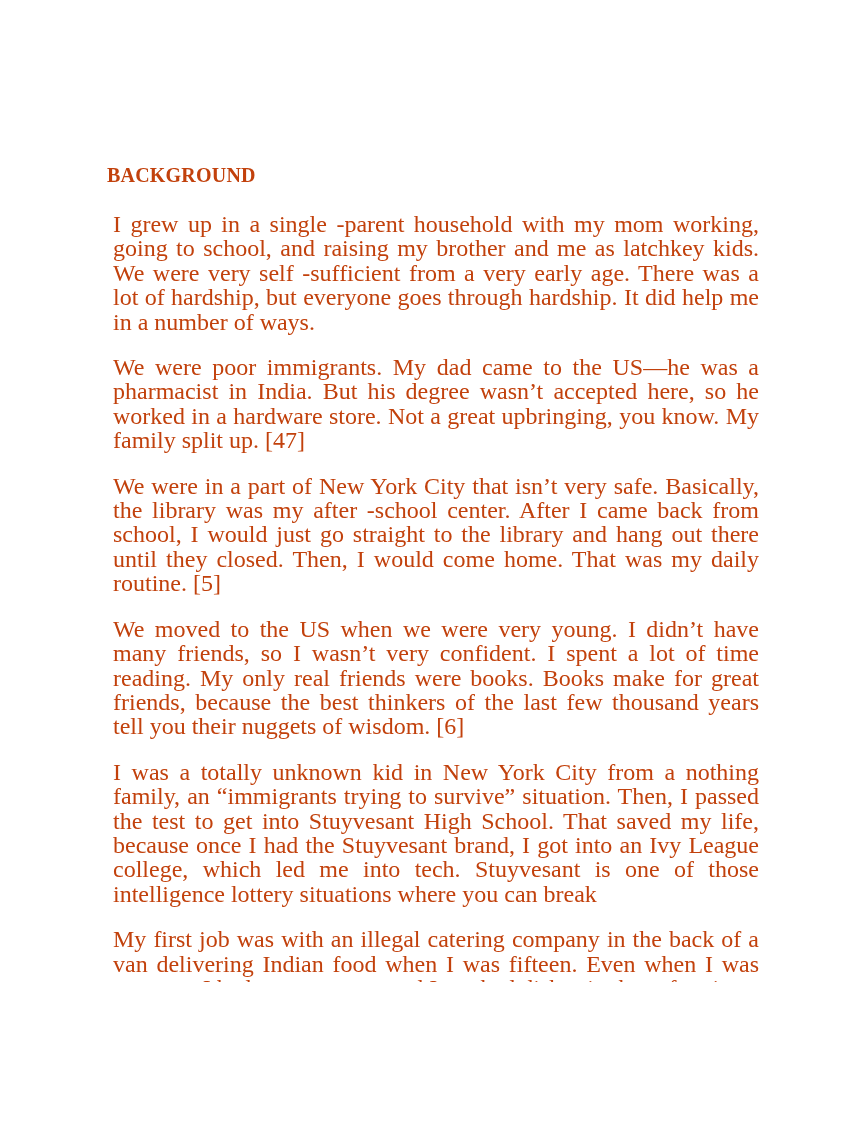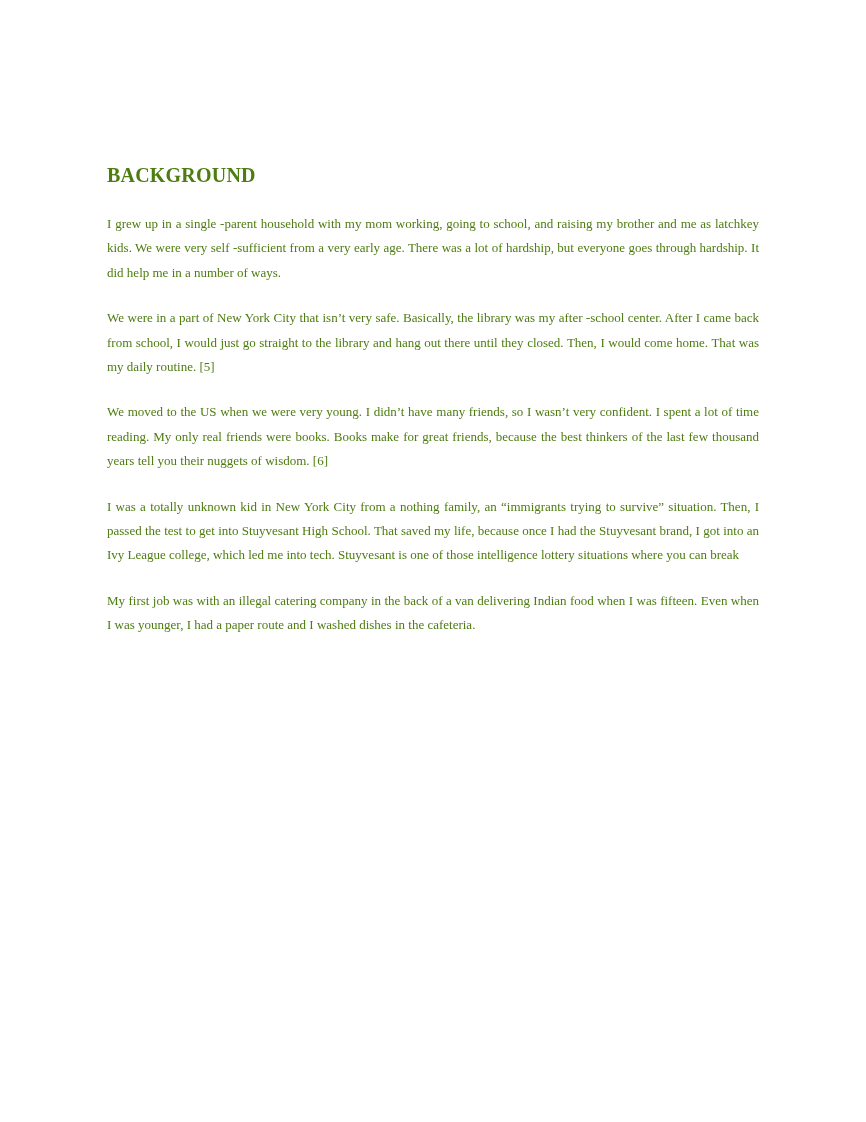--- a/index.html
+++ b/index.html
@@ -7,50 +7,51 @@
     padding: 0;
     background: #ffffff;
   }
   .page {
     position: relative;
     width: 866px;
     height: 982px;
     background: #ffffff;
     overflow: hidden;
     font-family: "Liberation Serif", "DejaVu Serif", serif;
-    color: #4d7c0f;
+    color: #c2410c;
   }
   .content {
     position: absolute;
     left: 107px;
     top: 163px;
     width: 652px;
   }
   .heading {
     font-size: 20px;
     line-height: 24px;
     font-weight: bold;
     margin: 0 0 25px 0;
     letter-spacing: 0.2px;
   }
   .para {
-    font-size: 13px;
+    font-size: 24px;
     line-height: 24.4px;
     text-align: justify;
-    margin: 0 0 21px 0;
+    margin: 0 0 21px 6px;
   }
   .para:last-child {
     margin-bottom: 0;
   }
 </style>
 </head>
 <body>
 
 <div class="page">
   <div class="content">
     <h1 class="heading">BACKGROUND</h1>
     <p class="para">I grew up in a single -parent household with my mom working, going to school, and raising my brother and me as latchkey kids. We were very self -sufficient from a very early age. There was a lot of hardship, but everyone goes through hardship. It did help me in a number of ways.</p>
+    <p class="para">We were poor immigrants. My dad came to the US—he was a pharmacist in India. But his degree wasn’t accepted here, so he worked in a hardware store. Not a great upbringing, you know. My family split up. [47]</p>
     <p class="para">We were in a part of New York City that isn’t very safe. Basically, the library was my after -school center. After I came back from school, I would just go straight to the library and hang out there until they closed. Then, I would come home. That was my daily routine. [5]</p>
     <p class="para">We moved to the US when we were very young. I didn’t have many friends, so I wasn’t very confident. I spent a lot of time reading. My only real friends were books. Books make for great friends, because the best thinkers of the last few thousand years tell you their nuggets of wisdom. [6]</p>
     <p class="para">I was a totally unknown kid in New York City from a nothing family, an “immigrants trying to survive” situation. Then, I passed the test to get into Stuyvesant High School. That saved my life, because once I had the Stuyvesant brand, I got into an Ivy League college, which led me into tech. Stuyvesant is one of those intelligence lottery situations where you can break</p>
     <p class="para">My first job was with an illegal catering company in the back of a van delivering Indian food when I was fifteen. Even when I was younger, I had a paper route and I washed dishes in the cafeteria.</p>
   </div>
 </div>
 
 </body></html>

